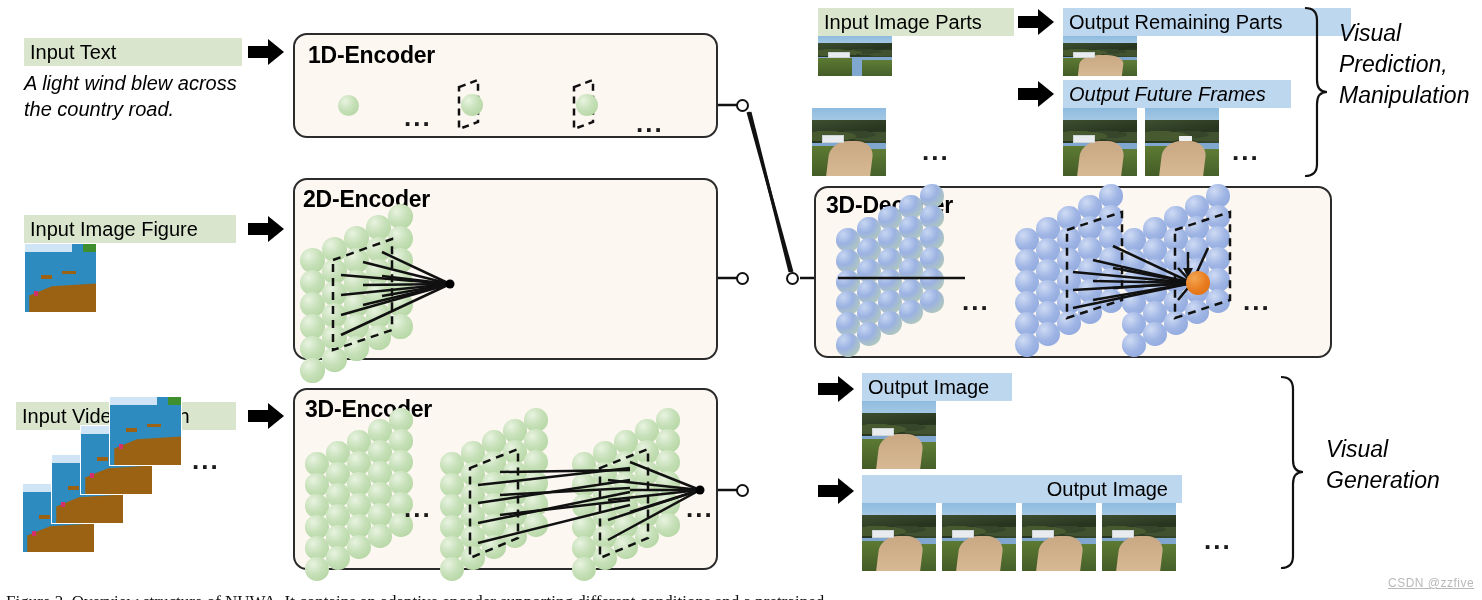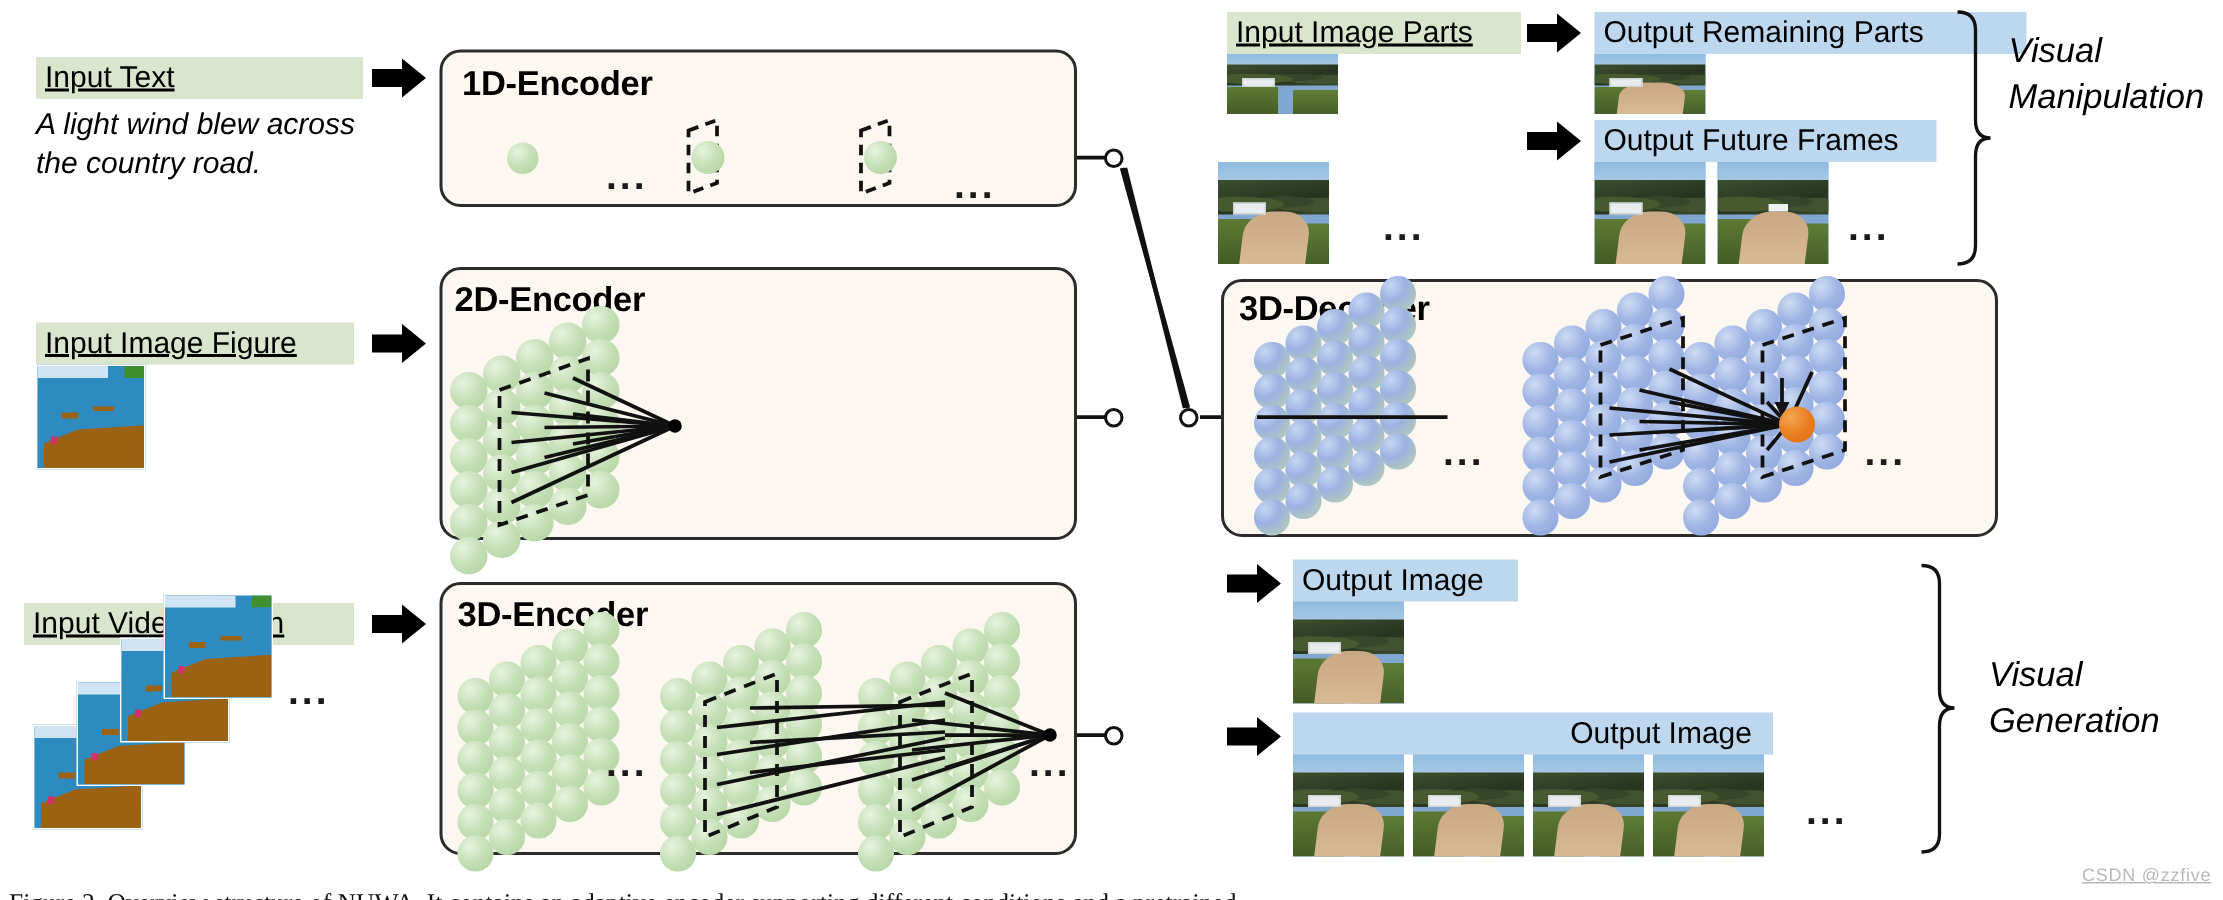--- a/index.html
+++ b/index.html
@@ -17,21 +17,21 @@
   
   .chip{
     font-size:20px;
     line-height:28px;
     height:28px;
     padding:0 6px;
     white-space:nowrap;
     color:#000;
     box-sizing:border-box;
   }
-  .chip-in{background:#d9e6cd;text-decoration:underline;}
+  .chip-in{background:#d9e6cd;}
   .chip-out{background:#bdd7ee;}
   .chip-right{text-align:right;padding-right:14px;}
 
   
   .panel{
     background:#fdf7f2;
     border:2px solid #2b2b2b;
     border-radius:14px;
     box-sizing:border-box;
   }
@@ -472,21 +472,21 @@
     <span class="grassL"></span>
       <span class="grassR"></span>
       <span class="road"></span>
     <span class="shed"></span>
   </div>
   <div class="abs dots" style="left:922px;top:138px;">...</div>
   <div class="arrow" style="left:1018px;top:81px;width:38px;height:26px;">
     <span class="shaft"></span>
       <span class="head"></span>
   </div>
-  <div class="abs chip chip-out" style="left:1063px;top:80px;width:228px;">
+  <div class="abs chip chip-out" style="left:1063px;top:80px;width:228px;font-style:italic;">
     <span>Output Future Frames</span>
   </div>
   <div class="photo" style="left:1063px;top:108px;width:74px;height:68px;">
     <span class="sky"></span>
       <span class="trees"></span>
       <span class="treesB"></span>
     <span class="grassL"></span>
       <span class="grassR"></span>
       <span class="road"></span>
     <span class="shed"></span>
@@ -500,20 +500,21 @@
       <span class="road"></span>
     <span class="shed2"></span>
   </div>
   <div class="abs dots" style="left:1232px;top:138px;">...</div>
 
   <svg width="1482" height="600">
     <path d="M1305,8 q12,0 12,12 L1317,80 q0,12 10,12 q-10,0 -10,12 L1317,164 q0,12 -12,12" fill="none" stroke="#111" stroke-width="2.2"></path>
   </svg>
   <div class="abs side-cap" style="left:1339px;top:18px;width:142px;">
     <div>Visual</div>
+    <div>Prediction,</div>
     <div>Manipulation</div>
   </div>
 
   <div class="abs panel" style="left:814px;top:186px;width:518px;height:172px;"></div>
   <div class="panel-title" style="left:826px;top:192px;">3D-Decoder</div>
 
   <div id="griddec">
       <div class="sph sph-bg" style="left: 836px; top: 228px; width: 23.52px; height: 23.52px;"></div>
       <div class="sph sph-bg" style="left: 836px; top: 249px; width: 23.52px; height: 23.52px;"></div>
       <div class="sph sph-bg" style="left: 836px; top: 270px; width: 23.52px; height: 23.52px;"></div>

